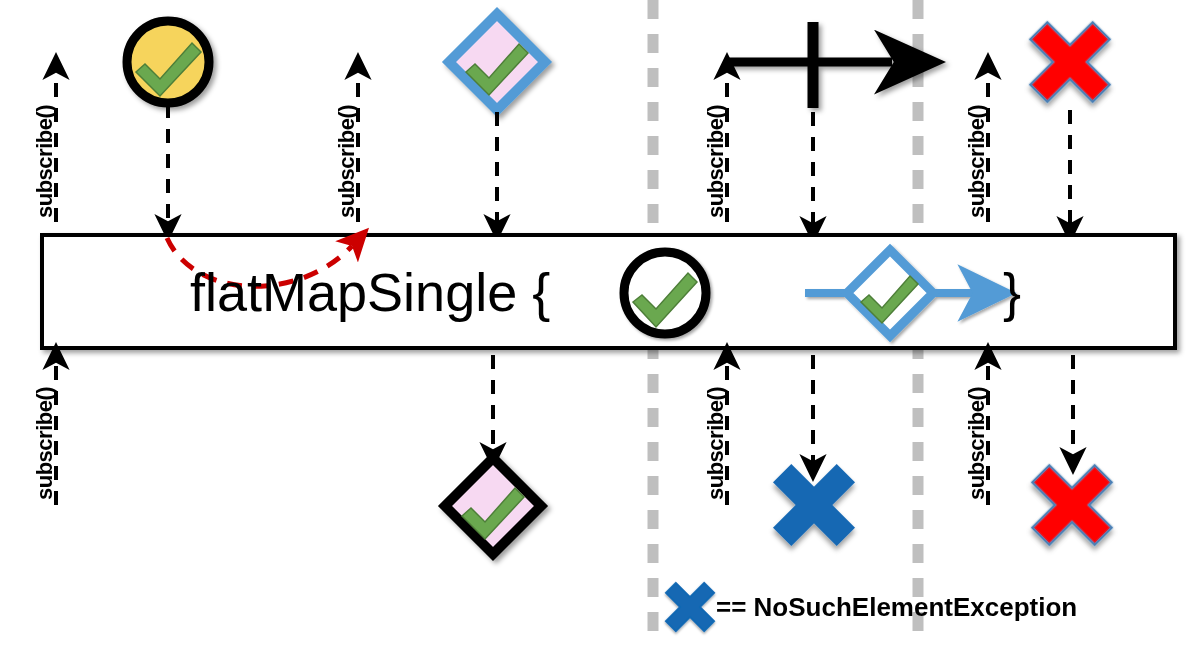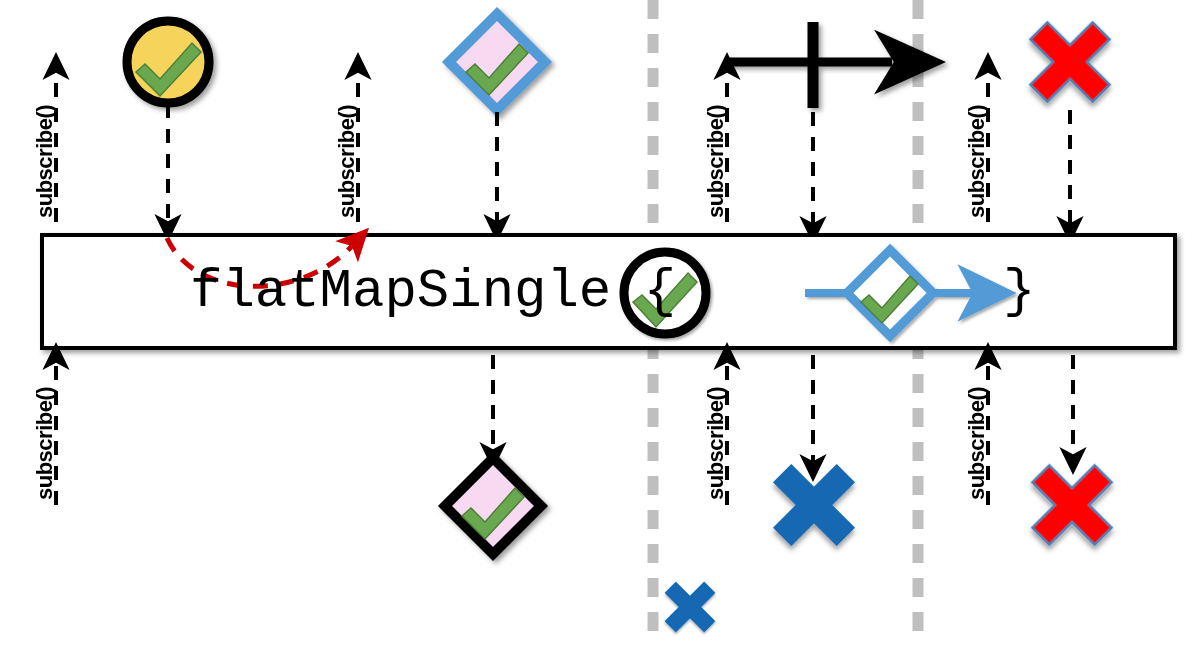--- a/index.html
+++ b/index.html
@@ -15,21 +15,21 @@
     font-weight:bold;
     font-size:22px;
     color:#000;
     white-space:nowrap;
     transform-origin:0 0;
     transform:rotate(-90deg);
     letter-spacing:-0.5px;
   }
   .optext{
     position:absolute;
-    font-family:Liberation Mono, monospace;
+    font-family:Liberation Sans, sans-serif;
     font-size:54px;
     color:#000;
     white-space:nowrap;
     line-height:1;
   }
   .legendtext{
     position:absolute;
     font-family:"Liberation Sans", sans-serif;
     font-weight:bold;
     font-size:26px;
@@ -200,14 +200,15 @@
   <div class="vlabel" style="left:703px; top:218px;">subscribe()</div>
   <div class="vlabel" style="left:964px; top:218px;">subscribe()</div>
 
   <div class="vlabel" style="left:32px; top:500px;">subscribe()</div>
   <div class="vlabel" style="left:703px; top:500px;">subscribe()</div>
   <div class="vlabel" style="left:964px; top:500px;">subscribe()</div>
 
   <div class="optext" style="left:190px; top:265px;">flatMapSingle {</div>
   <div class="optext" style="left:1003px; top:265px;">}</div>
 
+  <div class="legendtext" style="left:716px; top:592px;">== NoSuchElementException</div>
 
 </div>
 
 </body></html>

